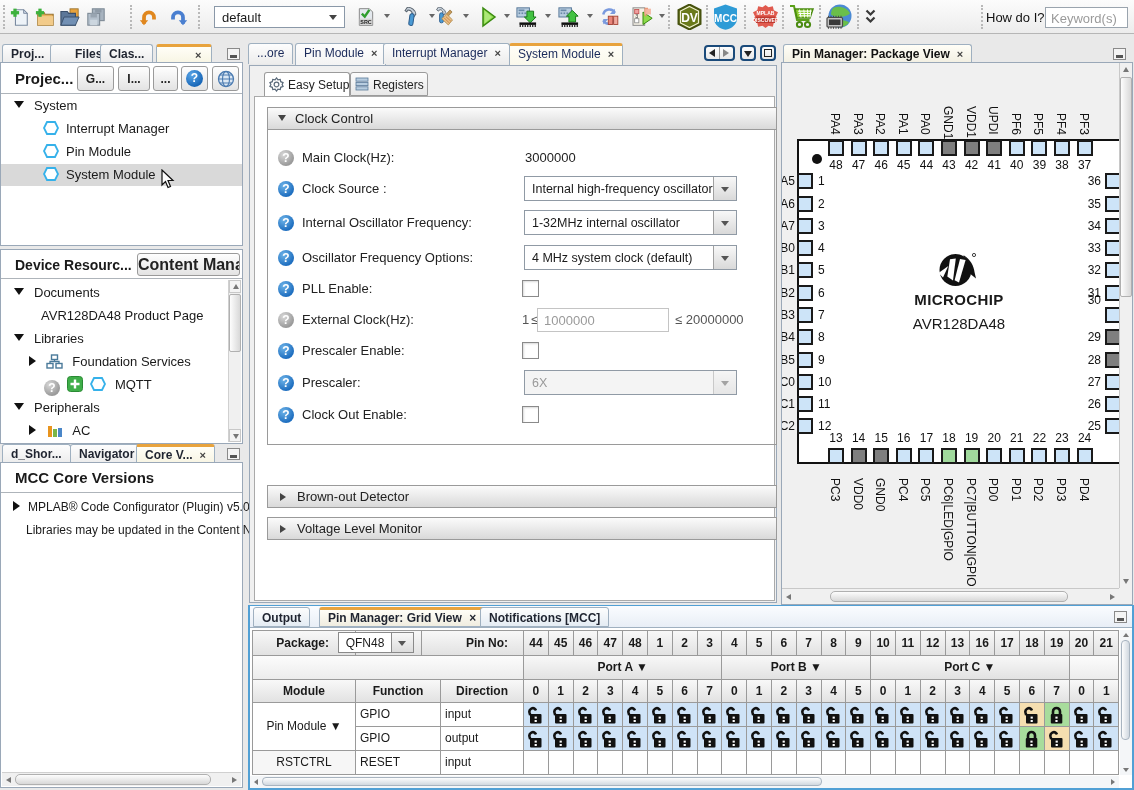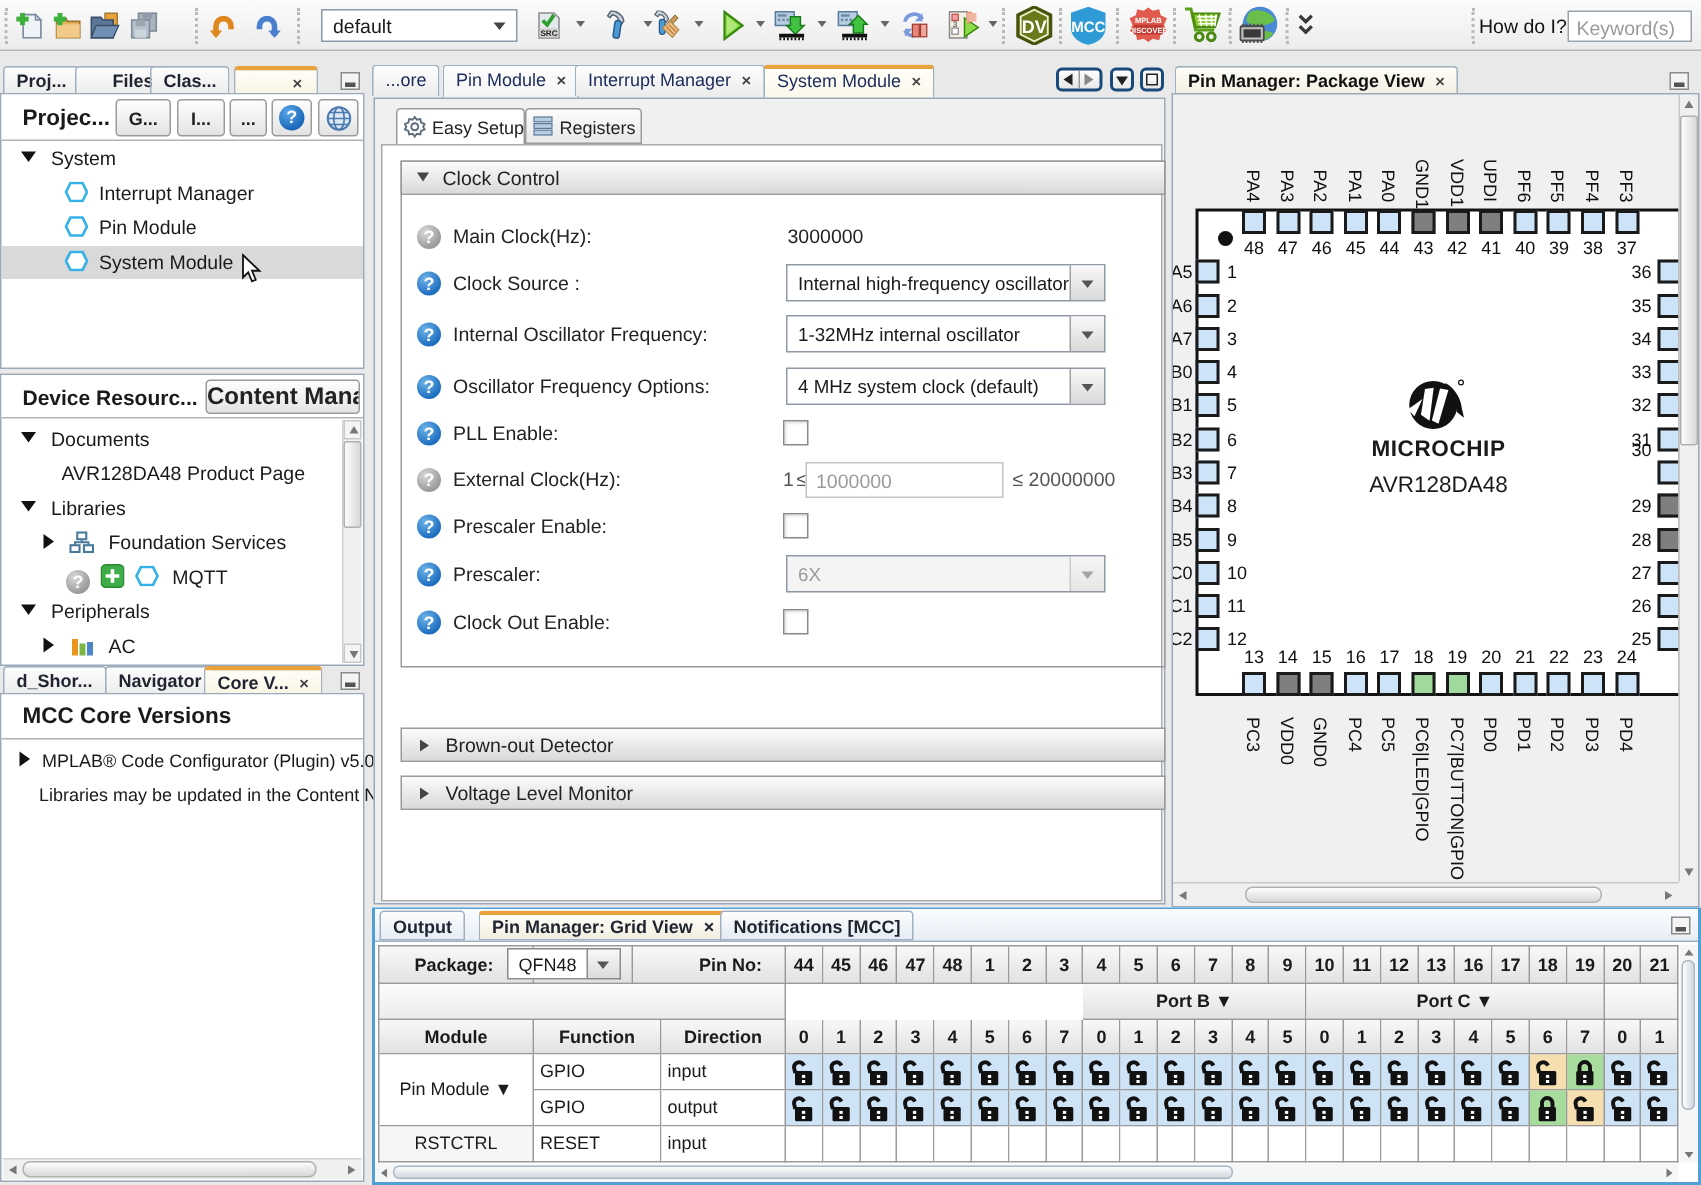--- a/index.html
+++ b/index.html
@@ -657,20 +657,21 @@
     <div class="gcell ghead" style="left:646.0px;top:24px;width:24.8px;height:26px;line-height:25px;border-top:1px solid #9a9a9a;">11</div>
     <div class="gcell ghead" style="left:670.8px;top:24px;width:24.8px;height:26px;line-height:25px;border-top:1px solid #9a9a9a;">12</div>
     <div class="gcell ghead" style="left:695.6px;top:24px;width:24.8px;height:26px;line-height:25px;border-top:1px solid #9a9a9a;">13</div>
     <div class="gcell ghead" style="left:720.4px;top:24px;width:24.8px;height:26px;line-height:25px;border-top:1px solid #9a9a9a;">16</div>
     <div class="gcell ghead" style="left:745.2px;top:24px;width:24.8px;height:26px;line-height:25px;border-top:1px solid #9a9a9a;">17</div>
     <div class="gcell ghead" style="left:770.0px;top:24px;width:24.8px;height:26px;line-height:25px;border-top:1px solid #9a9a9a;">18</div>
     <div class="gcell ghead" style="left:794.8px;top:24px;width:24.8px;height:26px;line-height:25px;border-top:1px solid #9a9a9a;">19</div>
     <div class="gcell ghead" style="left:819.6px;top:24px;width:24.8px;height:26px;line-height:25px;border-top:1px solid #9a9a9a;">20</div>
     <div class="gcell ghead" style="left:844.4px;top:24px;width:24.8px;height:26px;line-height:25px;border-top:1px solid #9a9a9a;">21</div>
     <div class="gcell" style="left:2px;top:50px;width:272px;height:24px;border-left:1px solid #9a9a9a;background:linear-gradient(#fcfcfc,#ececec);"></div>
+    <div class="gcell ghead" style="left:274.0px;top:50px;width:198.4px;height:24px;line-height:23px;">Port A ▼</div>
     <div class="gcell ghead" style="left:472.4px;top:50px;width:148.8px;height:24px;line-height:23px;">Port B ▼</div>
     <div class="gcell ghead" style="left:621.2px;top:50px;width:198.4px;height:24px;line-height:23px;">Port C ▼</div>
     <div class="gcell" style="left:819.6px;top:50px;width:49.6px;height:24px;background:linear-gradient(#fcfcfc,#ececec);"></div>
     <div class="gcell ghead" style="left:2px;top:74px;width:104px;height:23px;line-height:22px;border-left:1px solid #9a9a9a;">Module</div>
     <div class="gcell ghead" style="left:106px;top:74px;width:85px;height:23px;line-height:22px;">Function</div>
     <div class="gcell ghead" style="left:191px;top:74px;width:83px;height:23px;line-height:22px;">Direction</div>
     <div class="gcell ghead" style="left:274.0px;top:74px;width:24.8px;height:23px;line-height:22px;">0</div>
     <div class="gcell ghead" style="left:298.8px;top:74px;width:24.8px;height:23px;line-height:22px;">1</div>
     <div class="gcell ghead" style="left:323.6px;top:74px;width:24.8px;height:23px;line-height:22px;">2</div>
     <div class="gcell ghead" style="left:348.4px;top:74px;width:24.8px;height:23px;line-height:22px;">3</div>

